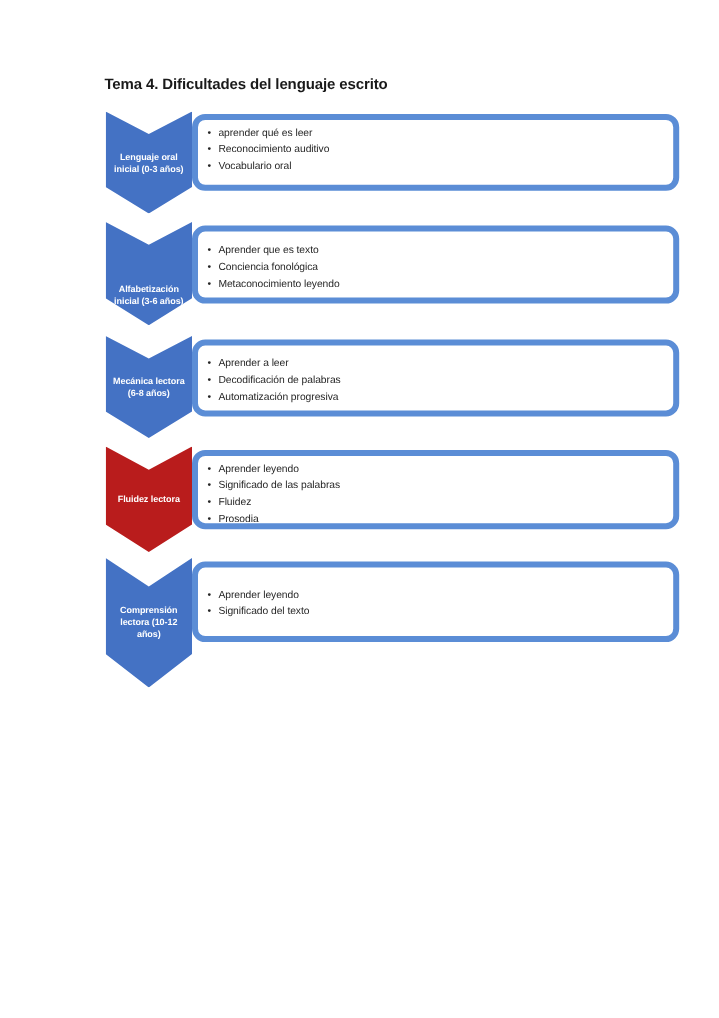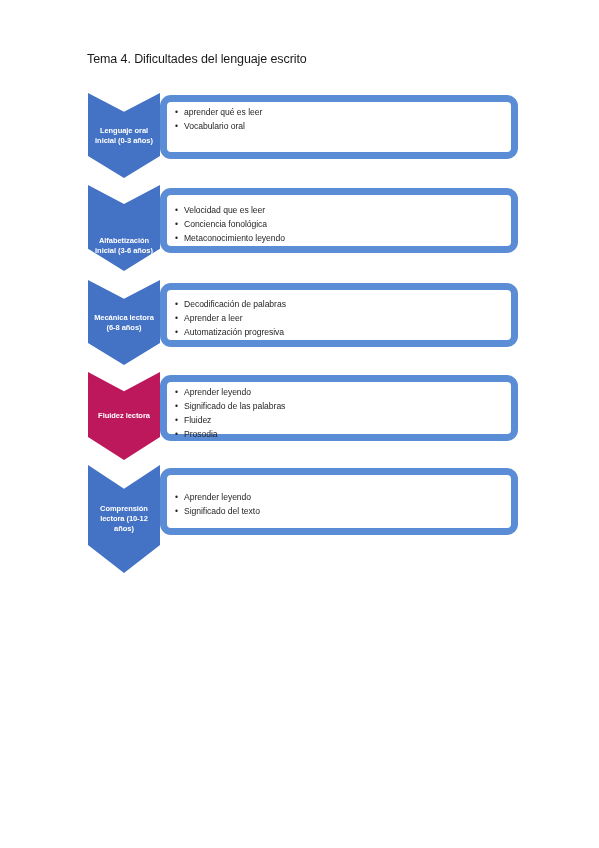--- a/index.html
+++ b/index.html
@@ -21,23 +21,23 @@
     left: 0;
     top: 0;
     width: 599px;
     height: 848px;
     background: #ffffff;
   }
 
   #page-title {
     position: absolute;
     left: 87px;
-    top: 52px;
+    top: 63px;
     font-size: 12.5px;
-    font-weight: normal;
+    font-weight: bold;
     color: #1a1a1a;
     letter-spacing: -0.1px;
     white-space: nowrap;
   }
 
   .diagram {
     position: absolute;
     left: 0;
     top: 0;
     width: 599px;
@@ -73,24 +73,24 @@
     padding: 0 3px;
     letter-spacing: -0.05px;
     white-space: pre-line;
   }
 
   
   .box {
     position: absolute;
     left: 72px;
     background: #ffffff;
-    border: 7px solid #f9a8d4;
+    border: 5px solid #f9a8d4;
     border-radius: 11px;
     box-sizing: border-box;
-    width: 358px;
+    width: 406px;
   }
 
   .bullets {
     margin: 0;
     padding: 0;
     list-style: none;
   }
 
   .bullets li {
     position: relative;
@@ -120,53 +120,54 @@
 
   <div class="diagram">
 
     <div class="row" style="top:93px;">
       <div class="chevron" style="height: 85px; background: rgb(68, 114, 196);">
         <span class="chevron-label" style="color: rgb(255, 255, 255);">Lenguaje oral inicial (0-3 años)</span>
       </div>
       <div class="box" style="top: 2px; height: 64px; padding: 4px 0px 0px 8px; border-color: rgb(91, 141, 214); background: rgb(255, 255, 255);">
         <ul class="bullets">
           <li>aprender qué es leer</li>
+          <li>Reconocimiento auditivo</li>
           <li>Vocabulario oral</li>
         </ul>
       </div>
     </div>
 
     <div class="row" style="top:185px;">
       <div class="chevron" style="height: 86px; background: rgb(68, 114, 196);">
         <span class="chevron-label" style="color: rgb(255, 255, 255); margin-top: 36px;">Alfabetización inicial (3-6 años)</span>
       </div>
       <div class="box" style="top: 3px; height: 65px; padding: 9px 0px 0px 8px; border-color: rgb(91, 141, 214); background: rgb(255, 255, 255);">
         <ul class="bullets">
-          <li>Velocidad que es leer</li>
+          <li>Aprender que es texto</li>
           <li>Conciencia fonológica</li>
           <li>Metaconocimiento leyendo</li>
         </ul>
       </div>
     </div>
 
     <div class="row" style="top:280px;">
       <div class="chevron" style="height: 85px; background: rgb(68, 114, 196);">
         <span class="chevron-label" style="color: rgb(255, 255, 255);">Mecánica lectora (6-8 años)</span>
       </div>
       <div class="box" style="top: 3px; height: 64px; padding: 8px 0px 0px 8px; border-color: rgb(91, 141, 214); background: rgb(255, 255, 255);">
         <ul class="bullets">
+          <li>Aprender a leer</li>
           <li>Decodificación de palabras</li>
-          <li>Aprender a leer</li>
           <li>Automatización progresiva</li>
         </ul>
       </div>
     </div>
 
     <div class="row" style="top:372px;">
-      <div class="chevron" style="height: 88px; background: #be185d;">
+      <div class="chevron" style="height: 88px; background: #b91c1c;">
         <span class="chevron-label" style="color: rgb(255, 255, 255);">Fluidez lectora</span>
       </div>
       <div class="box" style="top: 3px; height: 66px; padding: 4px 0px 0px 8px; border-color: rgb(91, 141, 214); background: rgb(255, 255, 255);">
         <ul class="bullets">
           <li>Aprender leyendo</li>
           <li>Significado de las palabras</li>
           <li>Fluidez</li>
           <li>Prosodia</li>
         </ul>
       </div>

